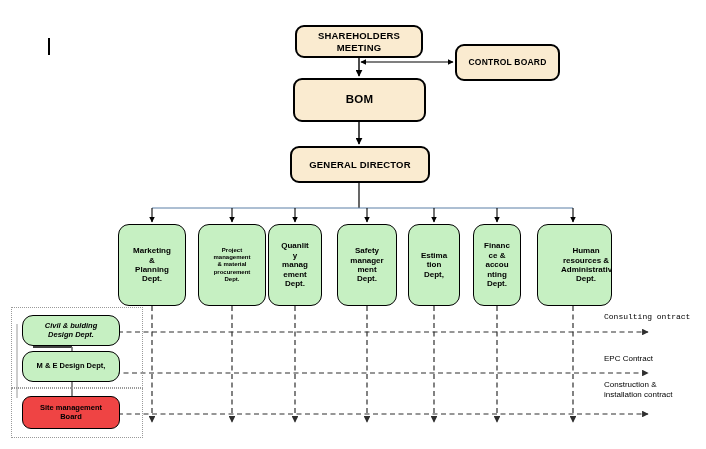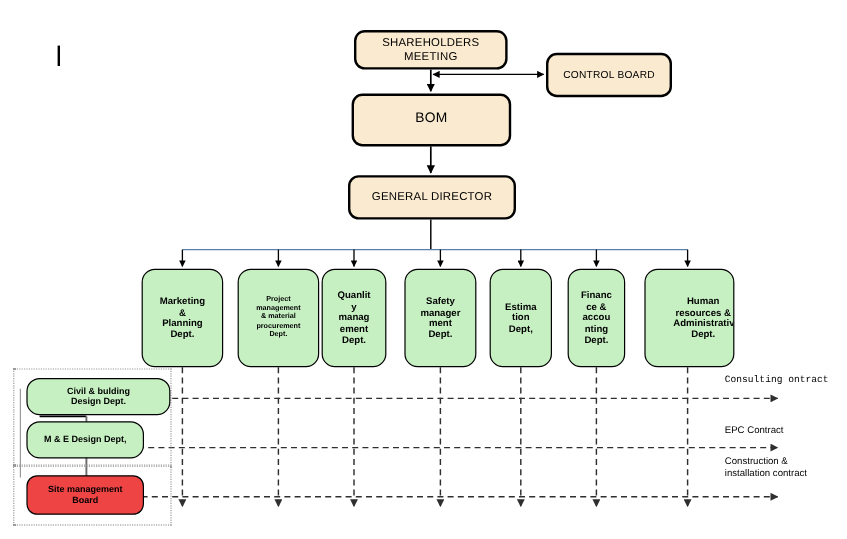--- a/index.html
+++ b/index.html
@@ -40,21 +40,21 @@
     display: block;
     width: 100%;
     padding: 0 2px;
     white-space: pre-line;
   }
   
   .node.cream {
     background: #faebd0;
     border: 2px solid #000000;
     border-radius: 9px;
-    font-weight: normal;
+    font-weight: bold;
     letter-spacing: 0.2px;
   }
   
   .node.green {
     background: #c6f0c2;
     border: 1.6px solid #000000;
     border-radius: 11px;
     font-weight: bold;
   }
   
@@ -203,21 +203,21 @@
   <div class="node green" style="left: 537px; top: 224px; width: 75px; height: 82px; font-size: 8px; padding-left: 23px;">
     <span class="txt">Human
 resources &amp;
 Administrative
 Dept.</span>
   </div>
 
   <div class="dotted-group" style="left: 11px; top: 307px; width: 132px; height: 81px;"></div>
   <div class="dotted-group" style="left: 11px; top: 388px; width: 132px; height: 50px;"></div>
 
-  <div class="node green" style="left: 22px; top: 315px; width: 120px; height: 31px; font-size: 7.5px;">
+  <div class="node green" style="left: 22px; top: 315px; width: 98px; height: 31px; font-size: 7.5px; font-style: italic;">
     <span class="txt">Civil &amp; bulding
 Design Dept.</span>
   </div>
   <div class="node green" style="left: 22px; top: 351px; width: 98px; height: 31px; font-size: 7.5px;">
     <span class="txt">M &amp; E Design Dept,</span>
   </div>
   <div class="node orange" style="left: 22px; top: 396px; width: 98px; height: 33px; font-size: 7.5px;">
     <span class="txt">Site management
 Board</span>
   </div>

